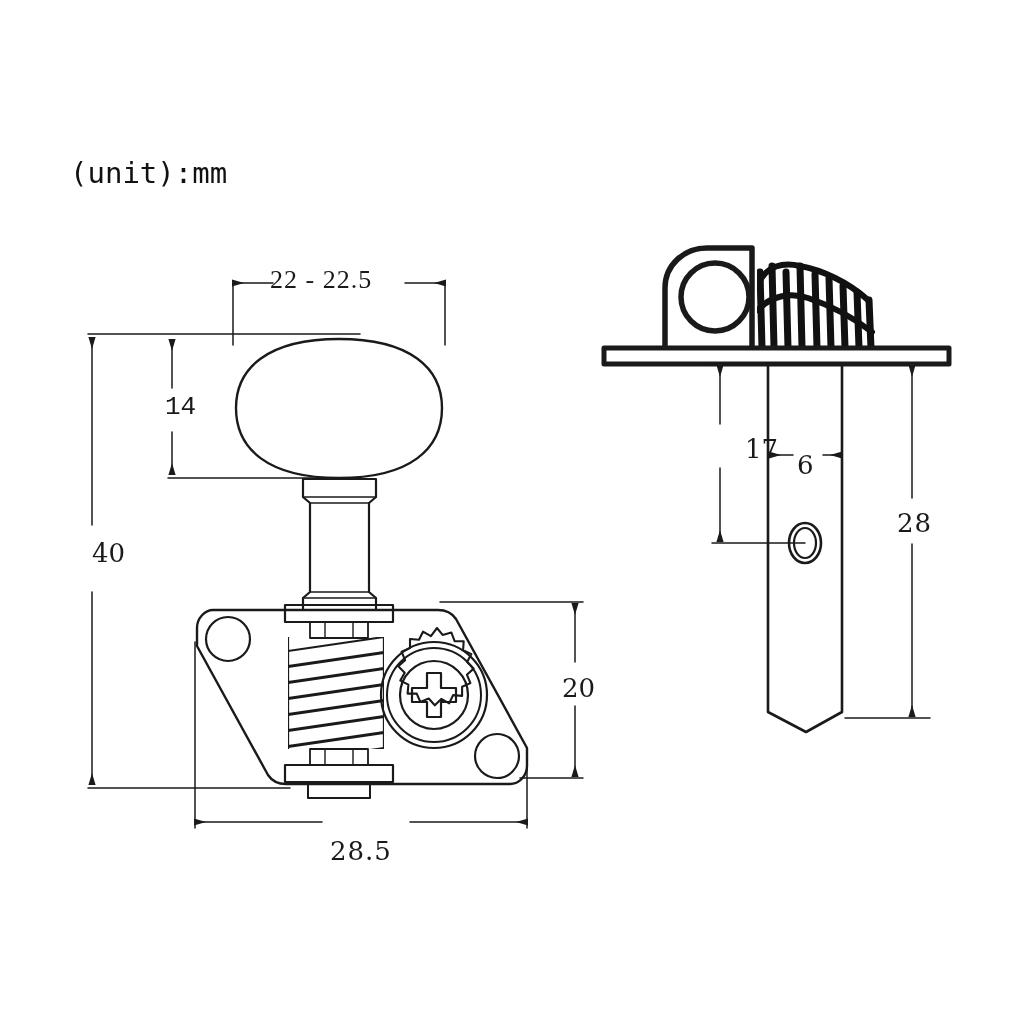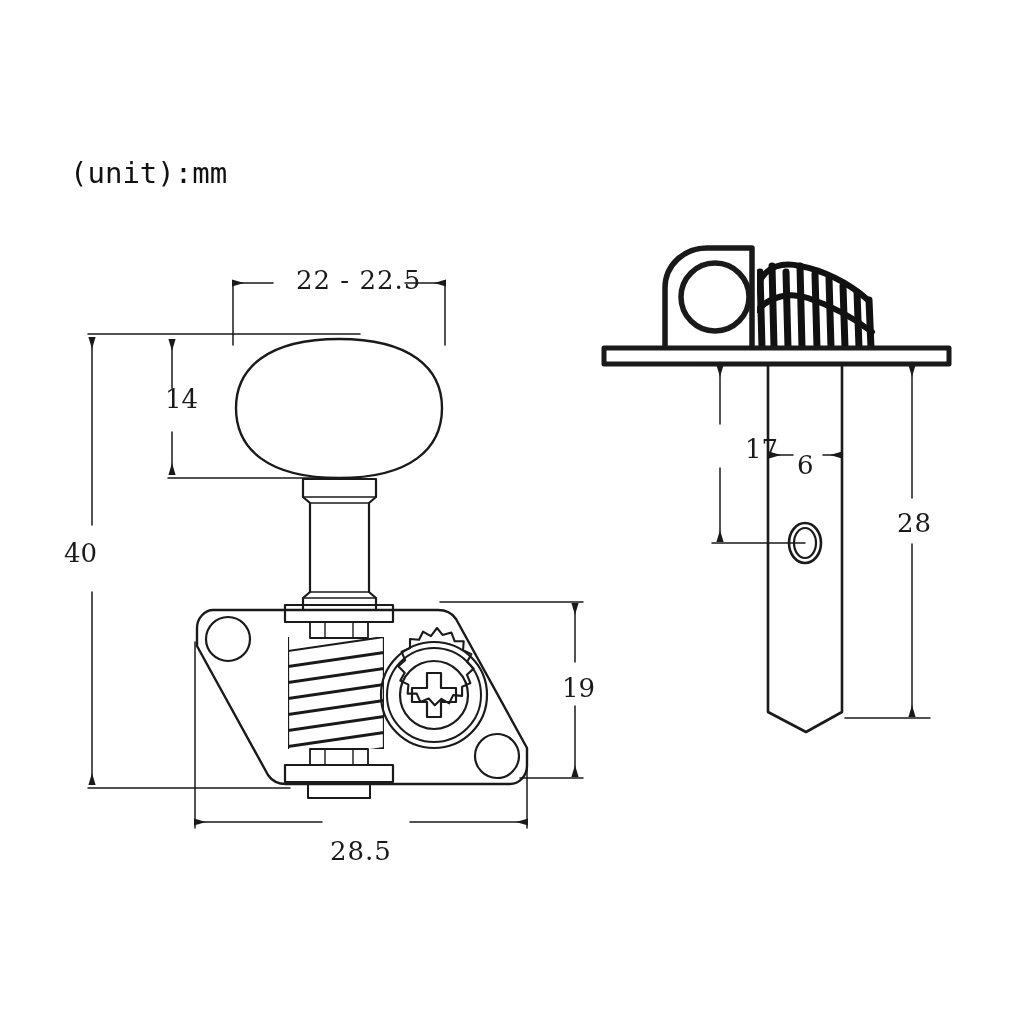--- a/index.html
+++ b/index.html
@@ -13,23 +13,23 @@
   .unit-label{
     position:absolute;left:70px;top:156px;
     font-family:"DejaVu Sans Mono","Liberation Mono",monospace;
     font-size:29px;color:#111111;letter-spacing:0px;white-space:nowrap;
   }
   .dim-text{
     position:absolute;
     font-family:"DejaVu Serif","Liberation Serif",serif;
     font-size:26px;color:#1a1a1a;white-space:nowrap;
   }
-  .dim-22{left:296px;top:265px;letter-spacing:1px;}
-  .dim-14{left:165px;top:384px;}
-  .dim-40{left:64px;top:538px;}
+  .dim-22{left:270px;top:265px;letter-spacing:1px;font-family:Liberation Serif, serif;}
+  .dim-14{left:165px;top:392px;font-family:Liberation Mono, monospace;}
+  .dim-40{left:92px;top:538px;}
   .dim-28x{left:330px;top:808px;letter-spacing:1px;margin-top:28px;}
   .dim-18{left:562px;top:673px;}
   .dim-17{left:709px;top:434px;margin-left:36px;}
   .dim-6{left:797px;top:450px;}
   .dim-28y{left:897px;top:508px;letter-spacing:1px;}
 </style>
 </head>
 <body>
 
 <div id="stage">
@@ -211,18 +211,18 @@
 
     </g>
   </svg>
 
   <div class="unit-label">(unit):mm</div>
 
   <div class="dim-text dim-22">22 - 22.5</div>
   <div class="dim-text dim-14">14</div>
   <div class="dim-text dim-40">40</div>
   <div class="dim-text dim-28x">28.5</div>
-  <div class="dim-text dim-18">19</div>
+  <div class="dim-text dim-18">20</div>
   <div class="dim-text dim-17">17</div>
   <div class="dim-text dim-6">6</div>
   <div class="dim-text dim-28y">28</div>
 
 </div>
 
 </body></html>

